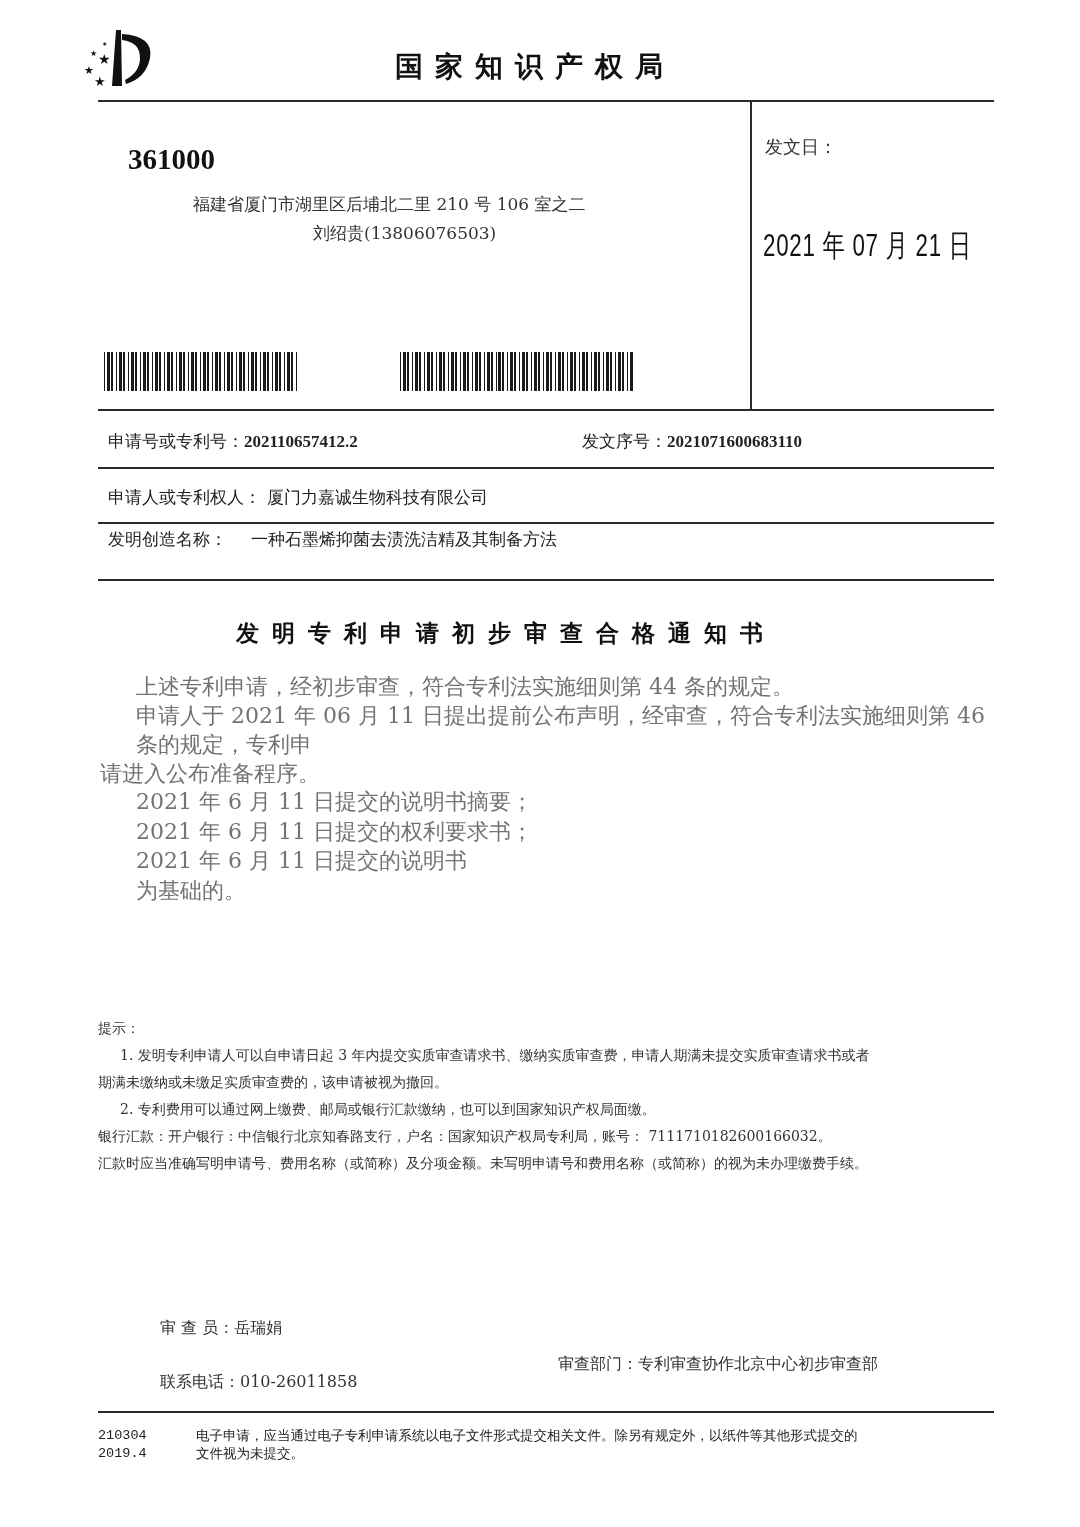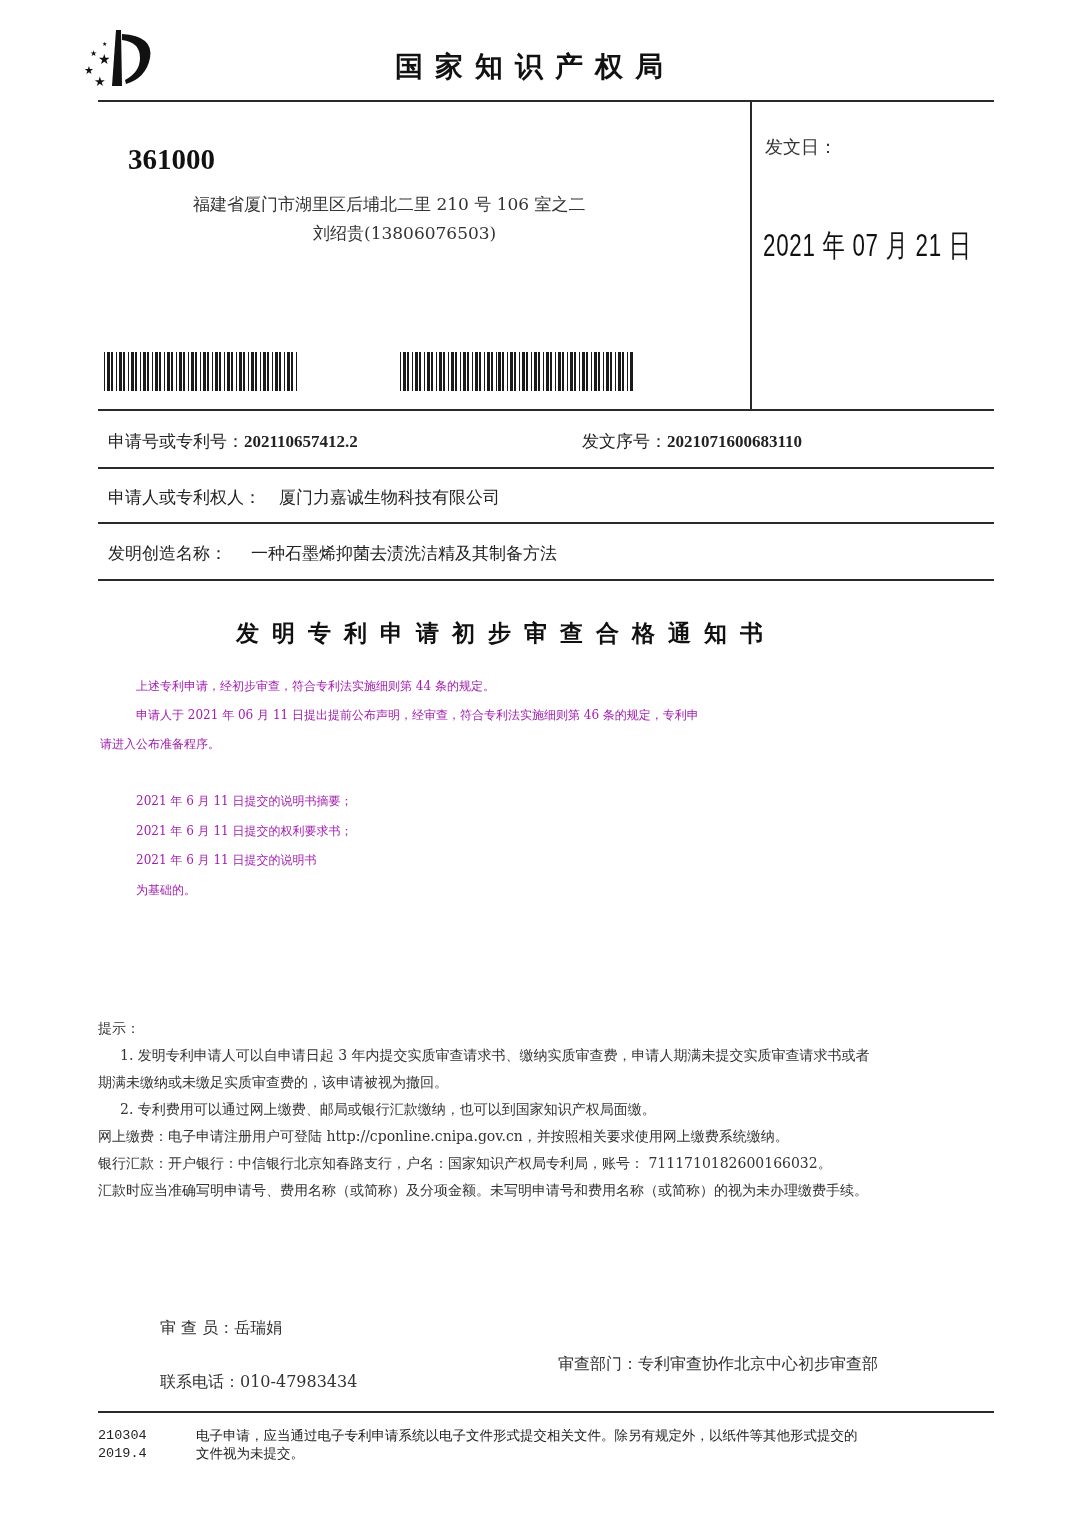--- a/index.html
+++ b/index.html
@@ -13,21 +13,21 @@
   .postcode { left:128px; top:143px; font-size:29px; font-weight:bold; font-family:"Liberation Serif","DejaVu Serif",serif; }
   .addr { left:193px; top:193px; font-size:17px; color:#333; }
   .recipient { left:313px; top:222px; font-size:17px; color:#333; }
   .date-label { left:765px; top:135px; font-size:18px; color:#333; }
   .date-val { left:763px; top:225px; font-size:31px; font-family:"Liberation Sans","DejaVu Sans",sans-serif; transform:scaleX(0.72); transform-origin:left top; letter-spacing:1px; }
   .barcode { top:352px; height:39px; display:flex; align-items:stretch; }
   .barcode span { display:block; background:#1a1a1a; height:100%; }
   .field { font-size:17px; color:#222; }
   .field b { font-family:"Liberation Serif","DejaVu Serif",serif; font-size:17px; }
   .doc-title { left:236px; top:618px; font-size:23px; font-weight:bold; letter-spacing:13px; }
-  .para { font-size:12px; color:#a21caf; line-height:29px; }
+  .para { font-size:22px; color:#737373; line-height:29px; }
   .hint { font-size:14px; color:#333; }
   .sig { font-size:16px; color:#333; }
   .foot { font-size:13.5px; color:#222; font-family:"Liberation Sans","DejaVu Sans",sans-serif; line-height:18px; }
 </style>
 </head>
 <body>
 
 <div class="abs logo">
   <svg width="84" height="62" viewBox="0 0 84 62">
     <polygon points="38,2 43,2 44,58 34,58" fill="#111"></polygon>
@@ -166,24 +166,24 @@
 
 <div class="hline" style="left:98px; top:409px; width:896px;"></div>
 <div class="abs field" style="left:108px; top:430px;">
   <span>申请号或专利号：</span><b>202110657412.2</b>
 </div>
 <div class="abs field" style="left:582px; top:430px;">
   <span>发文序号：</span><b>2021071600683110</b>
 </div>
 <div class="hline" style="left:98px; top:467px; width:896px;"></div>
 <div class="abs field" style="left:108px; top:486px;">
-  <span>申请人或专利权人：</span><span style="margin-left:18px">厦门力嘉诚生物科技有限公司</span>
+  <span>申请人或专利权人：</span><span style="margin-left:6px">厦门力嘉诚生物科技有限公司</span>
 </div>
 <div class="hline" style="left:98px; top:522px; width:896px;"></div>
-<div class="abs field" style="left:108px; top:542px;font-family:Liberation Serif, serif;">
+<div class="abs field" style="left:108px; top:528px;font-family:Liberation Serif, serif;">
   <span>发明创造名称：</span><span style="margin-left:24px">一种石墨烯抑菌去渍洗洁精及其制备方法</span>
 </div>
 <div class="hline" style="left:98px; top:579px; width:896px;"></div>
 
 <div class="abs doc-title sans">发明专利申请初步审查合格通知书</div>
 
 <div class="abs para" style="left:100px; top:672px; width:900px;">
   <div style="padding-left:36px">上述专利申请，经初步审查，符合专利法实施细则第 44 条的规定。</div>
   <div style="padding-left:36px">申请人于 2021 年 06 月 11 日提出提前公布声明，经审查，符合专利法实施细则第 46 条的规定，专利申</div>
   <div>请进入公布准备程序。</div>
@@ -194,33 +194,32 @@
   <div>2021 年 6 月 11 日提交的权利要求书；</div>
   <div>2021 年 6 月 11 日提交的说明书</div>
   <div>为基础的。</div>
 </div>
 
 <div class="abs hint" style="left:98px; top:1015px; width:910px; line-height:27px;">
   <div>提示：</div>
   <div style="padding-left:22px">1. 发明专利申请人可以自申请日起 3 年内提交实质审查请求书、缴纳实质审查费，申请人期满未提交实质审查请求书或者</div>
   <div>期满未缴纳或未缴足实质审查费的，该申请被视为撤回。</div>
   <div style="padding-left:22px">2. 专利费用可以通过网上缴费、邮局或银行汇款缴纳，也可以到国家知识产权局面缴。</div>
-  <div>网上缴费：电子申请注册用户可登陆 http://cponline.cnipa.gov.cn，并按照相关要求使用网上缴费系统缴纳。</div>
   <div>银行汇款：开户银行：中信银行北京知春路支行，户名：国家知识产权局专利局，账号： 7111710182600166032。</div>
   <div>汇款时应当准确写明申请号、费用名称（或简称）及分项金额。未写明申请号和费用名称（或简称）的视为未办理缴费手续。</div>
 </div>
 
 <div class="abs sig" style="left:160px; top:1318px;">
   <span>审 查 员：</span><span>岳瑞娟</span>
 </div>
 <div class="abs sig" style="left:558px; top:1318px;margin-top:36px;">
   <span>审查部门：</span><span>专利审查协作北京中心初步审查部</span>
 </div>
 <div class="abs sig" style="left:160px; top:1372px;">
-  <span>联系电话：</span><span>010-47983434</span>
+  <span>联系电话：</span><span>010-26011858</span>
 </div>
 
 <div class="hline" style="left:98px; top:1411px; width:896px;"></div>
 <div class="abs foot" style="left:98px; top:1427px;font-family:Liberation Mono, monospace;">
   <div>210304</div>
   <div>2019.4</div>
 </div>
 <div class="abs foot" style="left:196px; top:1427px; width:810px;">
   <div>电子申请，应当通过电子专利申请系统以电子文件形式提交相关文件。除另有规定外，以纸件等其他形式提交的</div>
   <div>文件视为未提交。</div>

